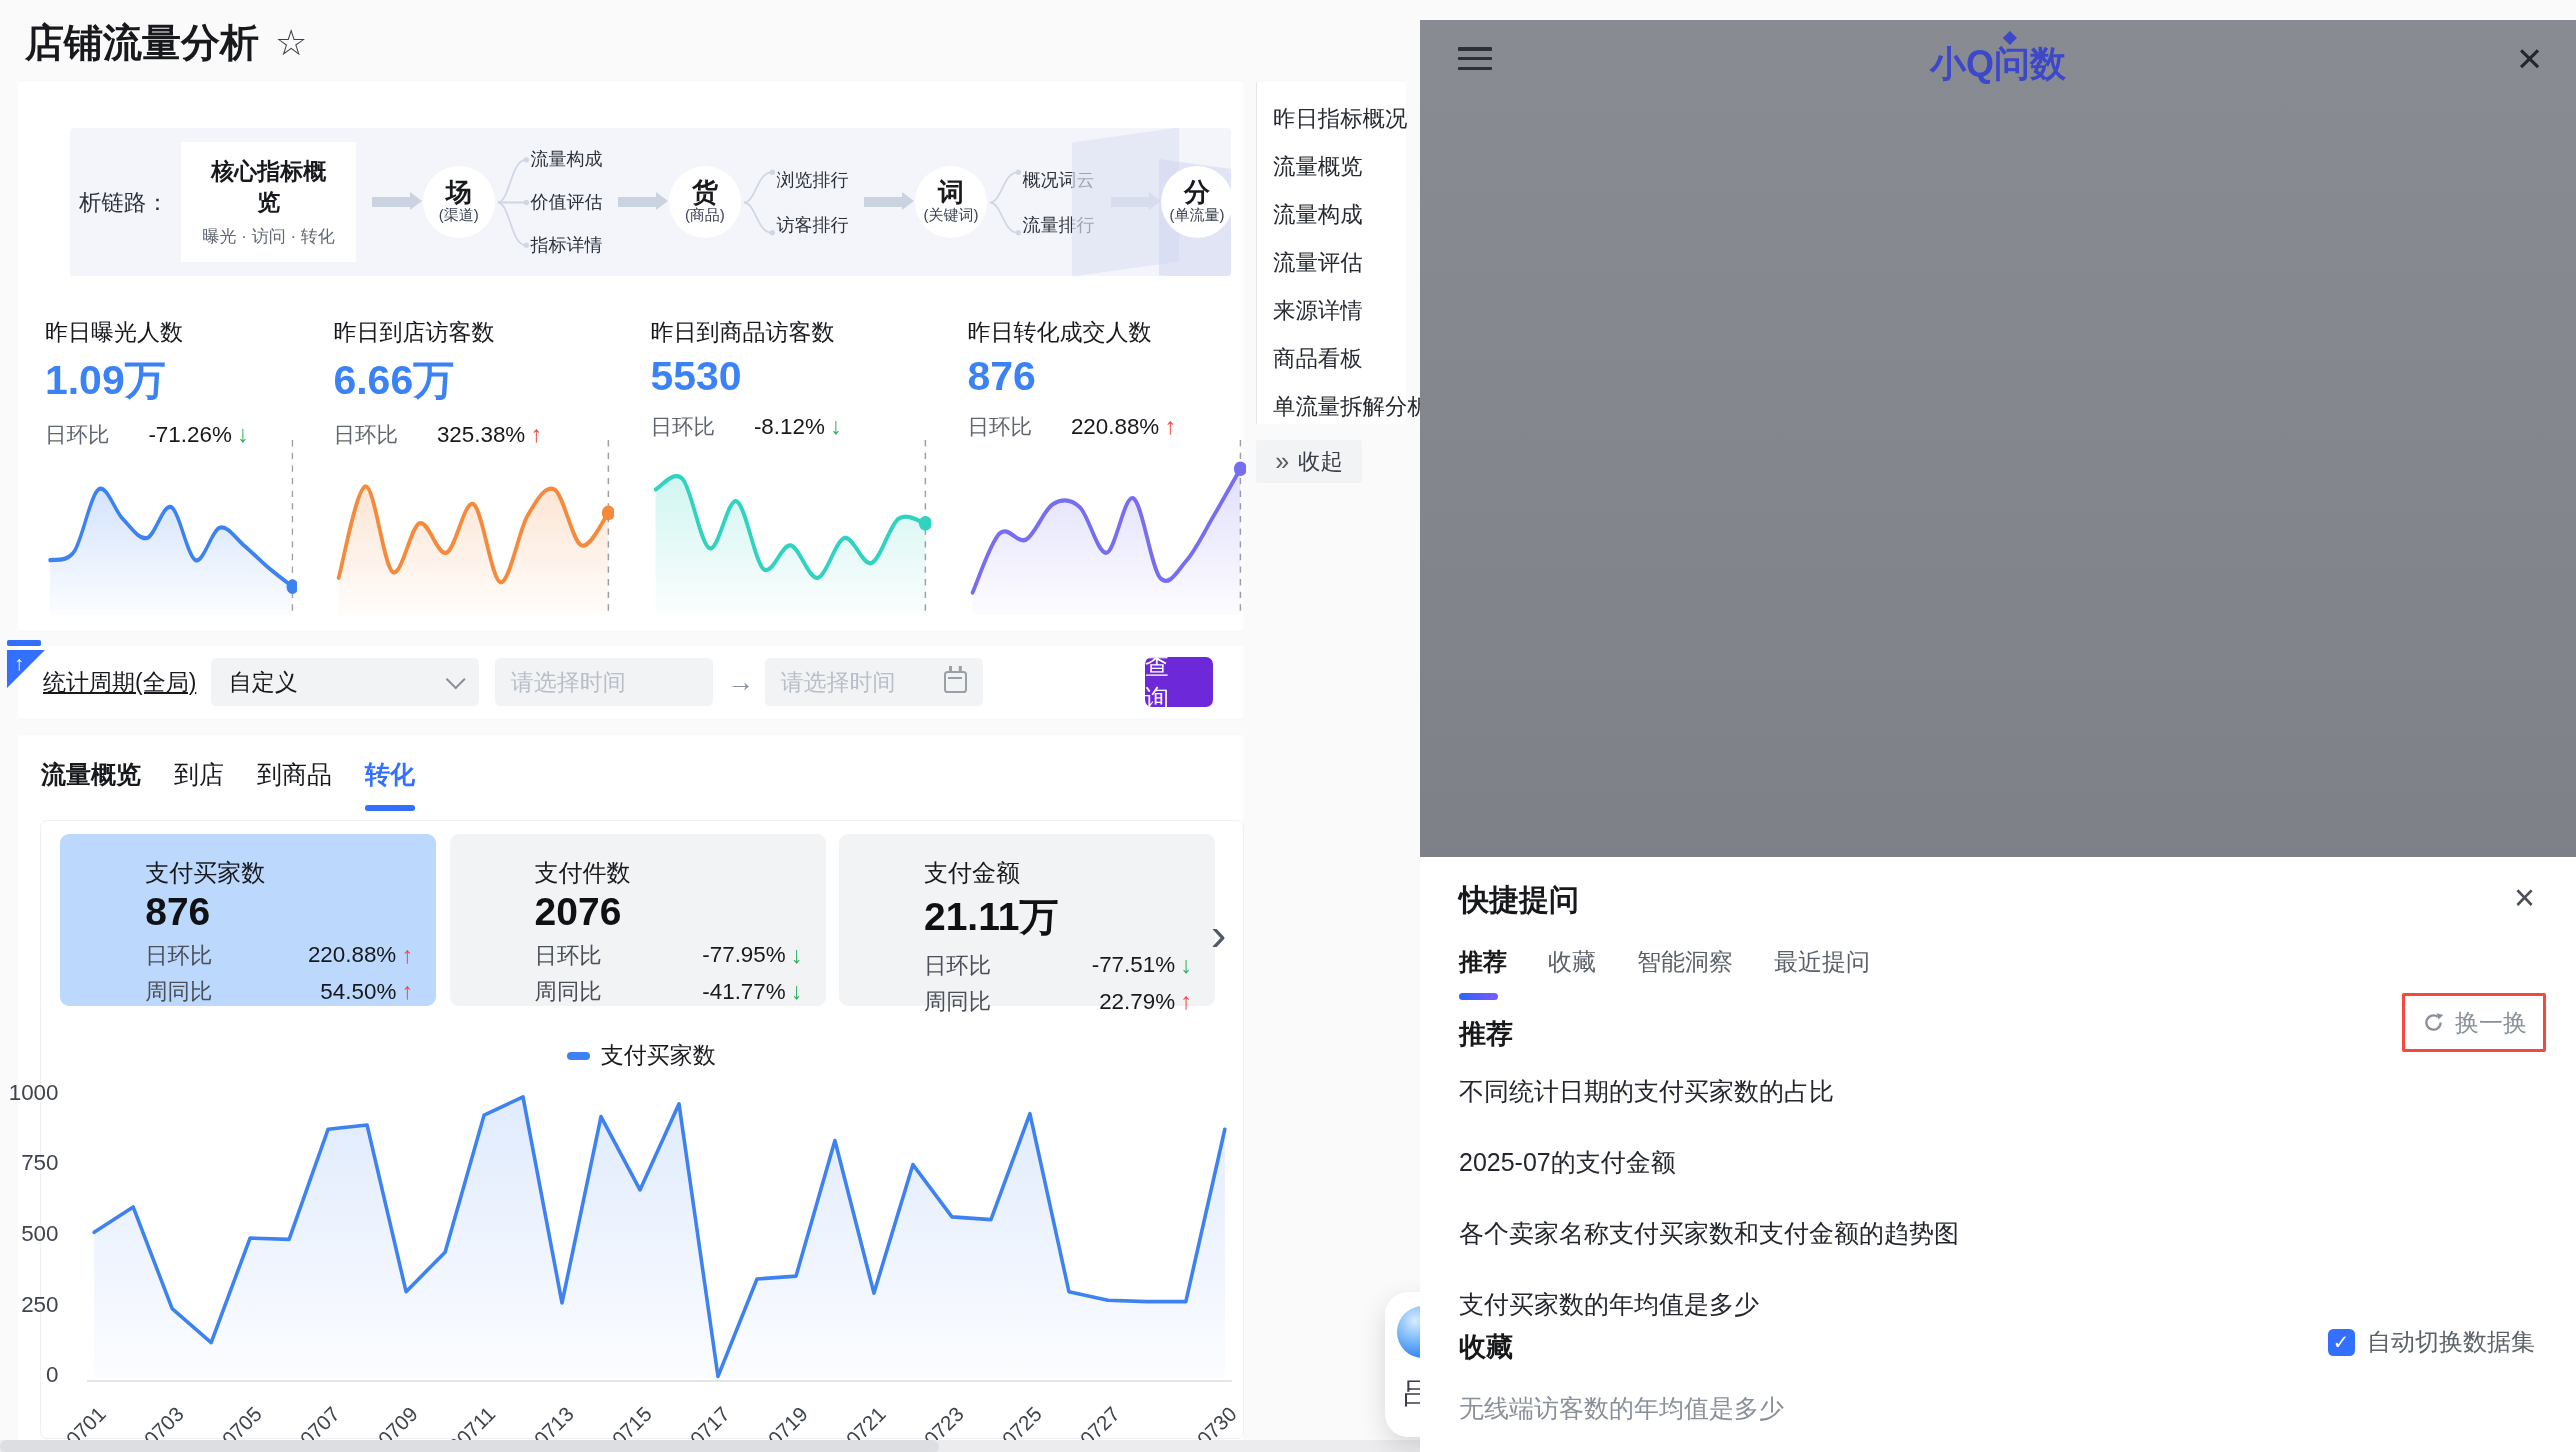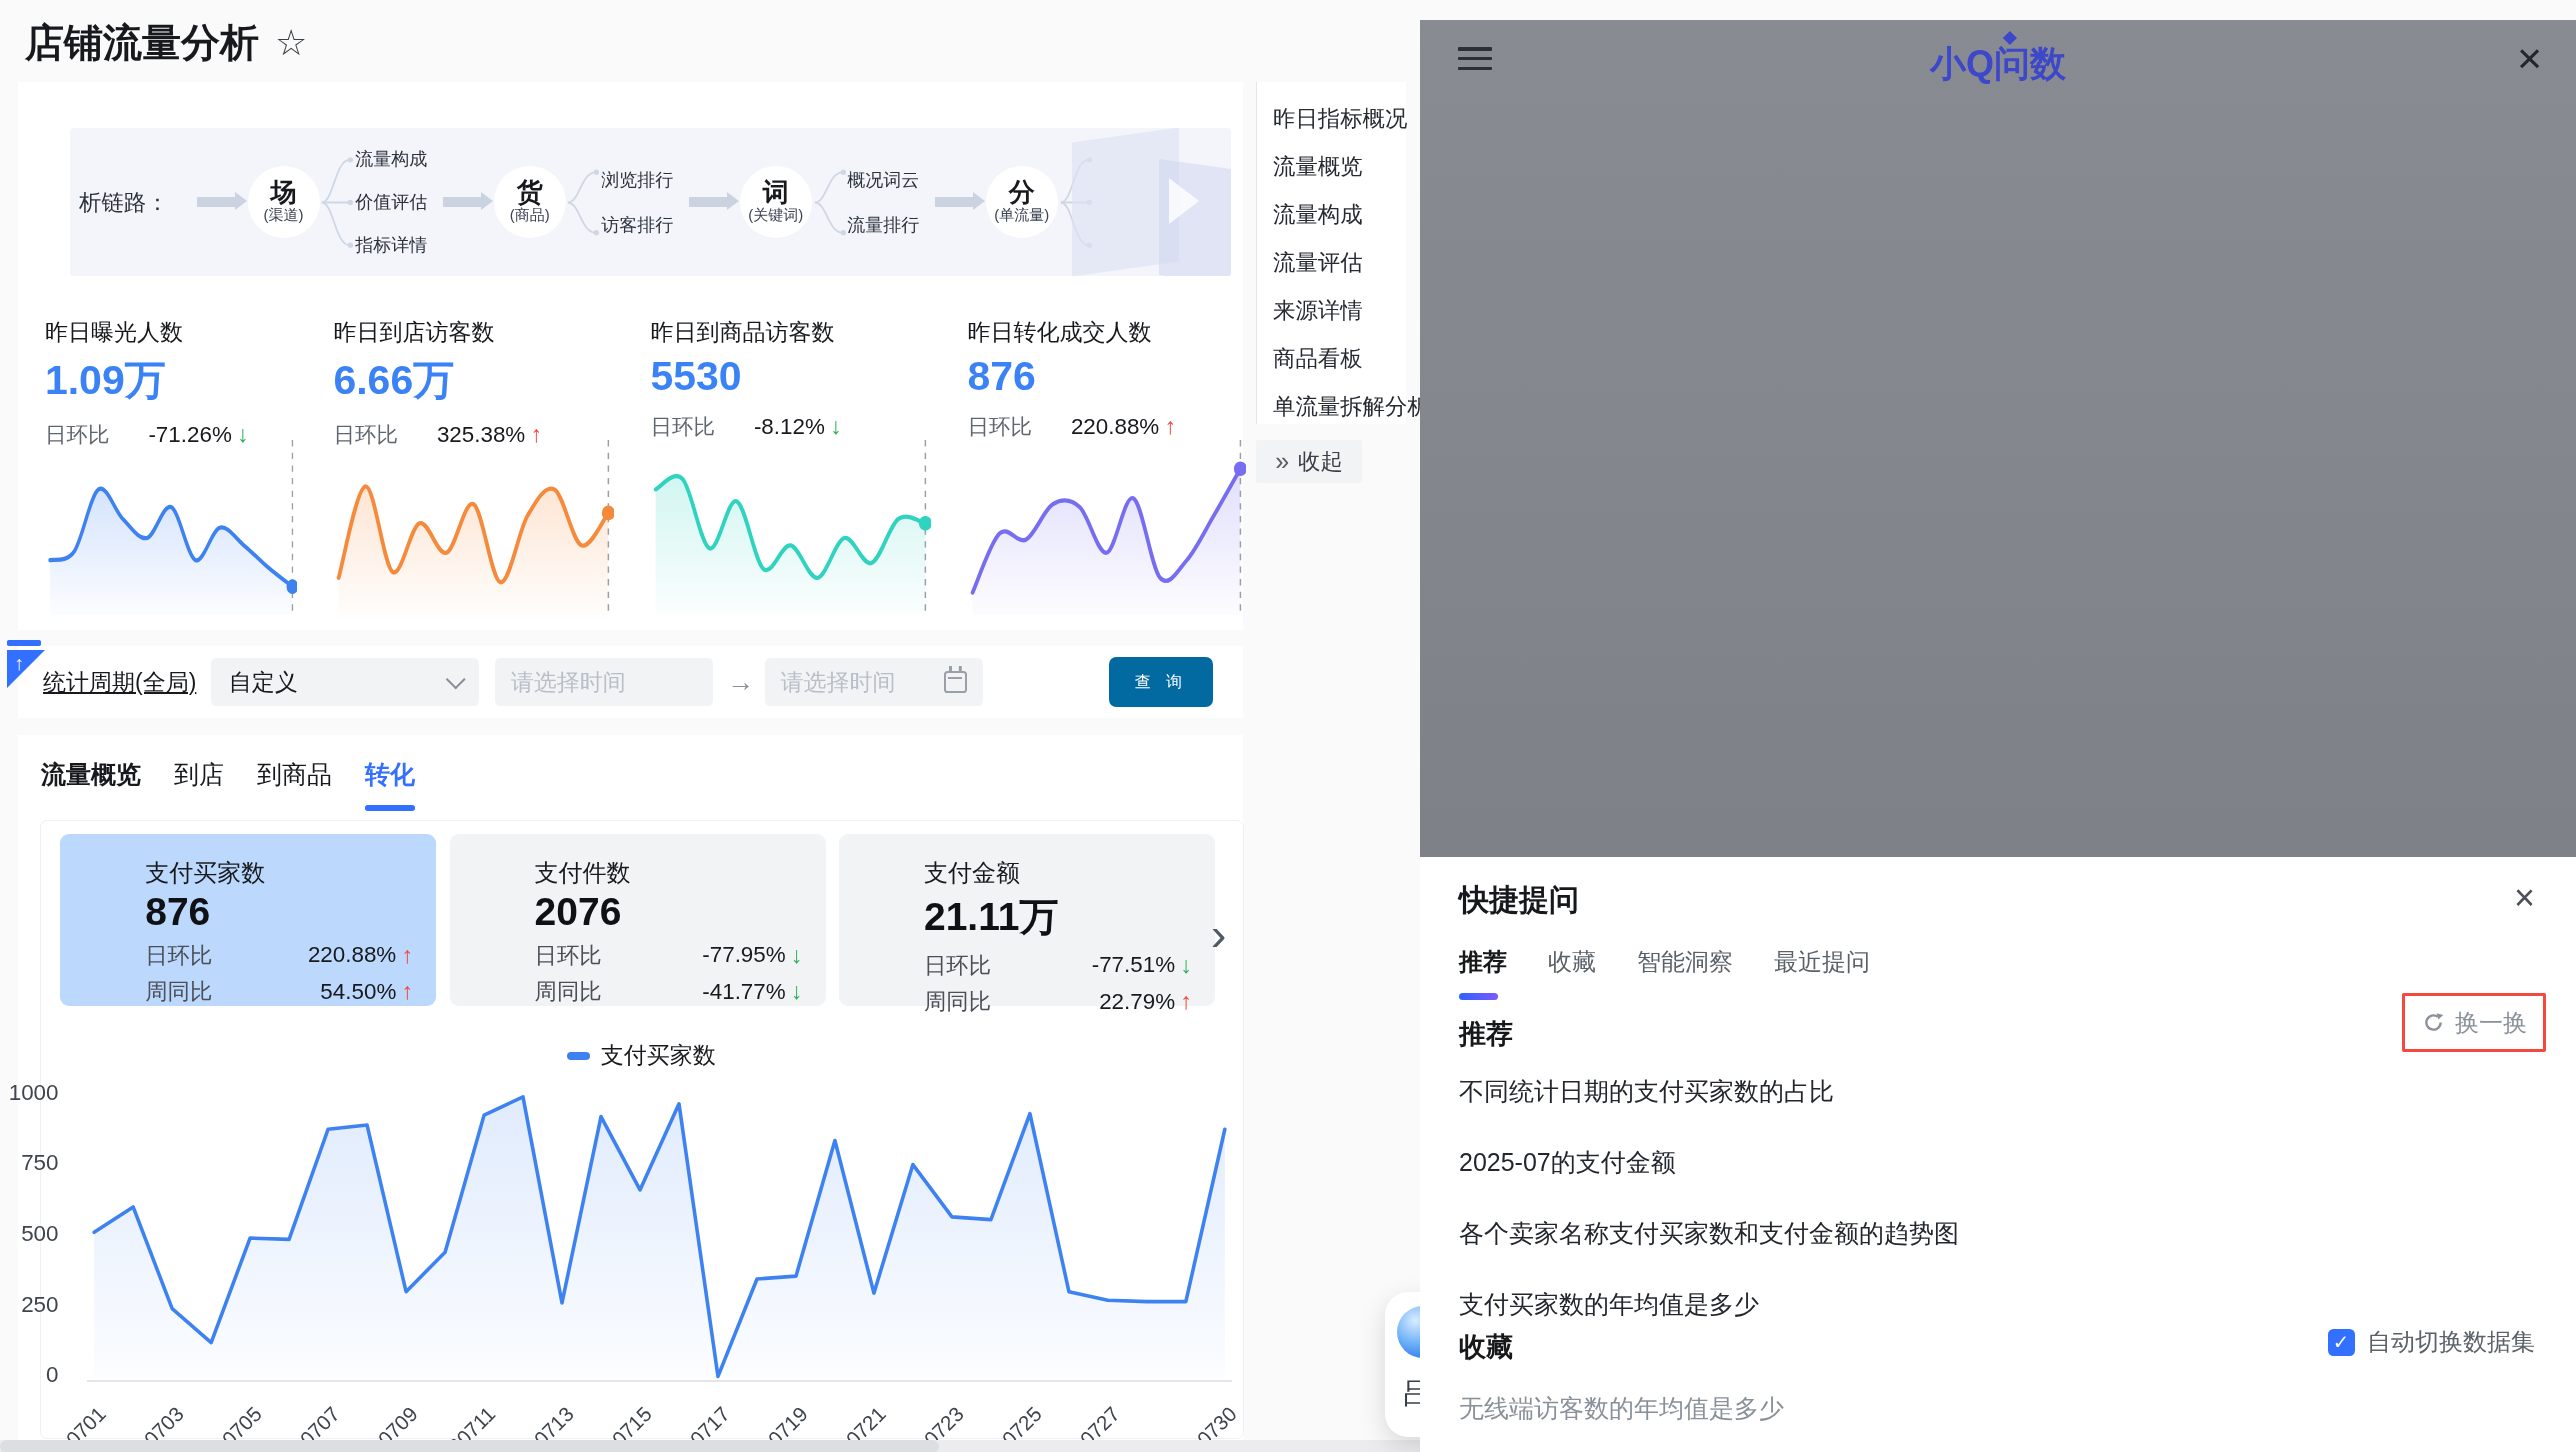--- a/index.html
+++ b/index.html
@@ -59,21 +59,21 @@
   .cb-up { position:absolute; left:7.2px; top:11.6px; color:#fff; font-size:19.7px; font-weight:bold; z-index:2; }
   .f-label { font-size:23px; color:#17191d; margin-left:25px; white-space:nowrap;text-decoration:underline; }
   .f-select { width:268px; height:48px; background:#f2f3f5; border-radius:5.4px; margin-left:14.3px; display:flex; align-items:center; padding:0 18px; font-size:23px; color:#17191d; }
   .f-select .sel-chevron { margin-left:auto; width:14.3px; height:14.3px; border-right:2.7px solid #878d96; border-bottom:2.7px solid #878d96; transform:rotate(45deg) translateY(-3.6px); }
   .f-input { width:218px; height:48px; background:#f2f3f5; border-radius:5.4px; margin-left:16px; display:flex; align-items:center; padding:0 16px; font-size:23px; color:#b9bfc8; }
   .f-range-arrow { margin-left:14.3px; color:#8a9099; font-size:27px; }
   .f-input2 { margin-left:10.7px; }
   .cal { margin-left:auto; width:23px; height:21.5px; border:2.7px solid #9aa0a8; border-radius:3.6px; position:relative; }
   .cal::before { content:""; position:absolute; left:2.7px; right:2.7px; top:3.6px; border-top:2.7px solid #9aa0a8; }
   .cal::after { content:""; position:absolute; left:3.6px; top:-7.2px; width:2.7px; height:5.4px; background:#9aa0a8; box-shadow:9.8px 0 #9aa0a8; }
-  .f-btn { margin-left:auto; margin-right:30px; width:104px; height:50px; background:#0369a1; color:#fff; font-size:16px; border-radius:7.2px; display:flex; align-items:center; justify-content:center; letter-spacing:5.4px; }
+  .f-btn { margin-left:auto; margin-right:30px; width:68px; height:50px; background:#6d28d9; color:#fff; font-size:24px; border-radius:7.2px; display:flex; align-items:center; justify-content:center; letter-spacing:5.4px; }
 
   
   .main-tabs { position:absolute; left:23px; top:23px; display:flex; gap:33px; font-size:25px; }
   .mtab { color:#17191d; position:relative; padding-bottom:19.7px; }
   .mtab.first { font-weight:bold; }
   .mtab.active { color:#3370ff; font-weight:bold; }
   .mtab .tab-line { display:none; }
   .mtab.active .tab-line { display:block; position:absolute; left:0; right:0; bottom:0; height:5.4px; border-radius:2.7px; background:#3370ff; }
 
   
@@ -144,20 +144,24 @@
 <div class="stage">
 
   <div class="page-title">
     <span>店铺流量分析</span>
     <span class="star">☆</span>
   </div>
 
   <div class="block block-a">
     <div class="flow-banner">
       <span class="flow-label">析链路：</span>
+      <div class="flow-start">
+        <div class="flow-start-title">核心指标概览</div>
+        <div class="flow-start-sub">曝光 · 访问 · 转化</div>
+      </div>
       <div class="farrow"></div>
 
       <div class="flow-node">
         <div class="fcircle">
           <span class="big">场</span>
           <span class="small">(渠道)</span>
         </div>
         <svg class="fconn" width="32" height="125" viewBox="0 0 36 140">
           <g stroke="#cfd6e4" stroke-width="2" fill="none">
             <path d="M1 70 C 14 70 16 22 32 22"></path>

